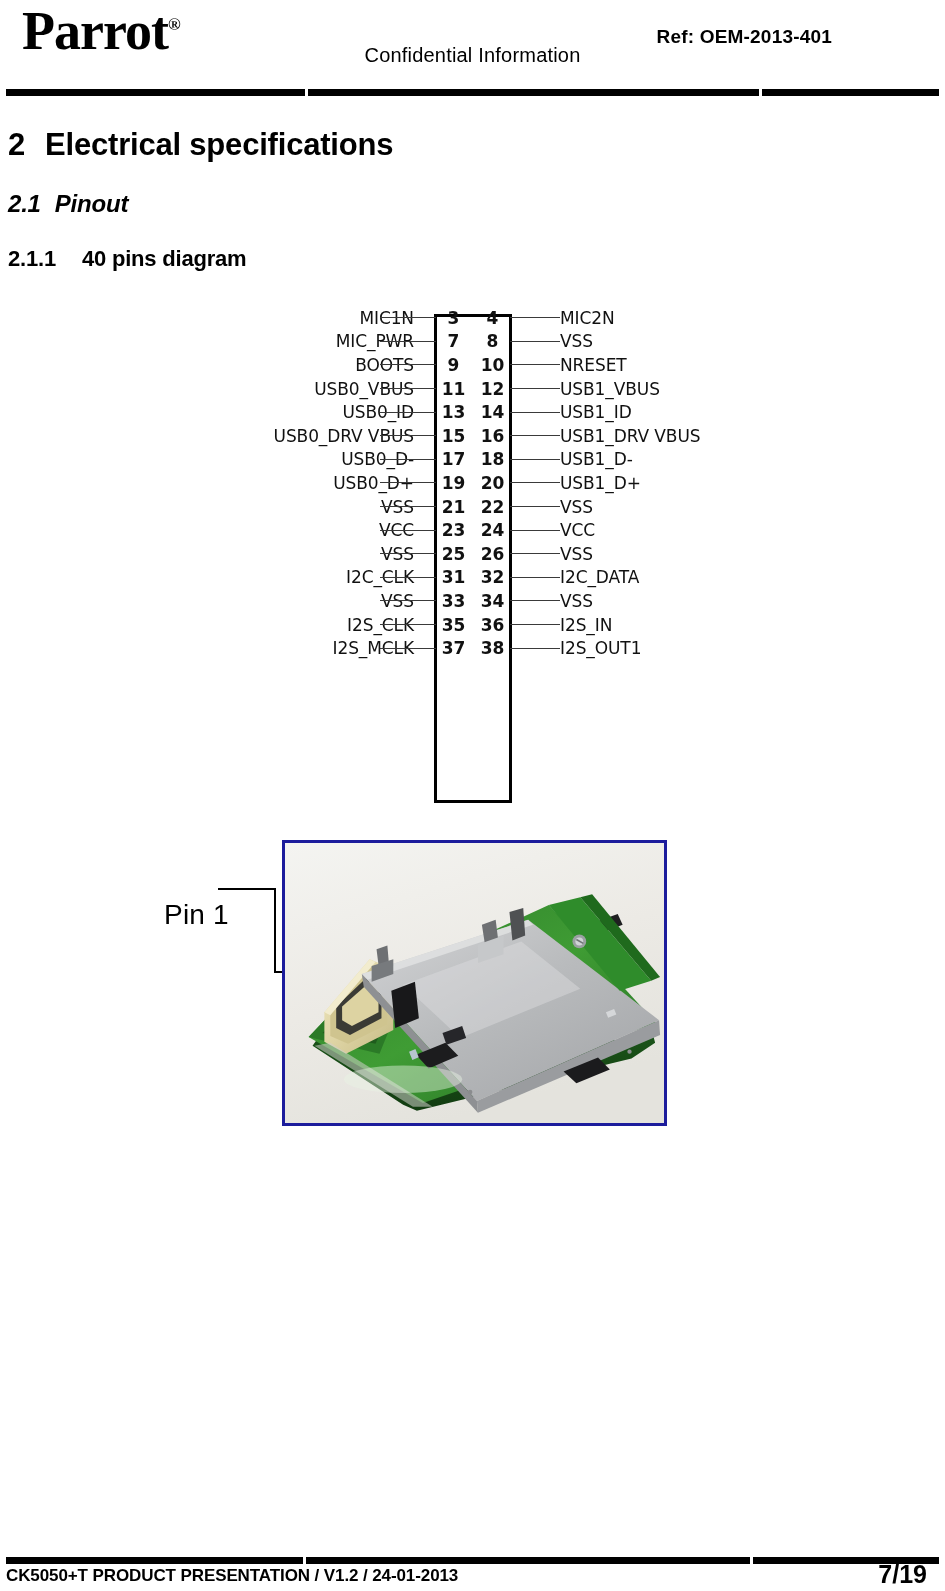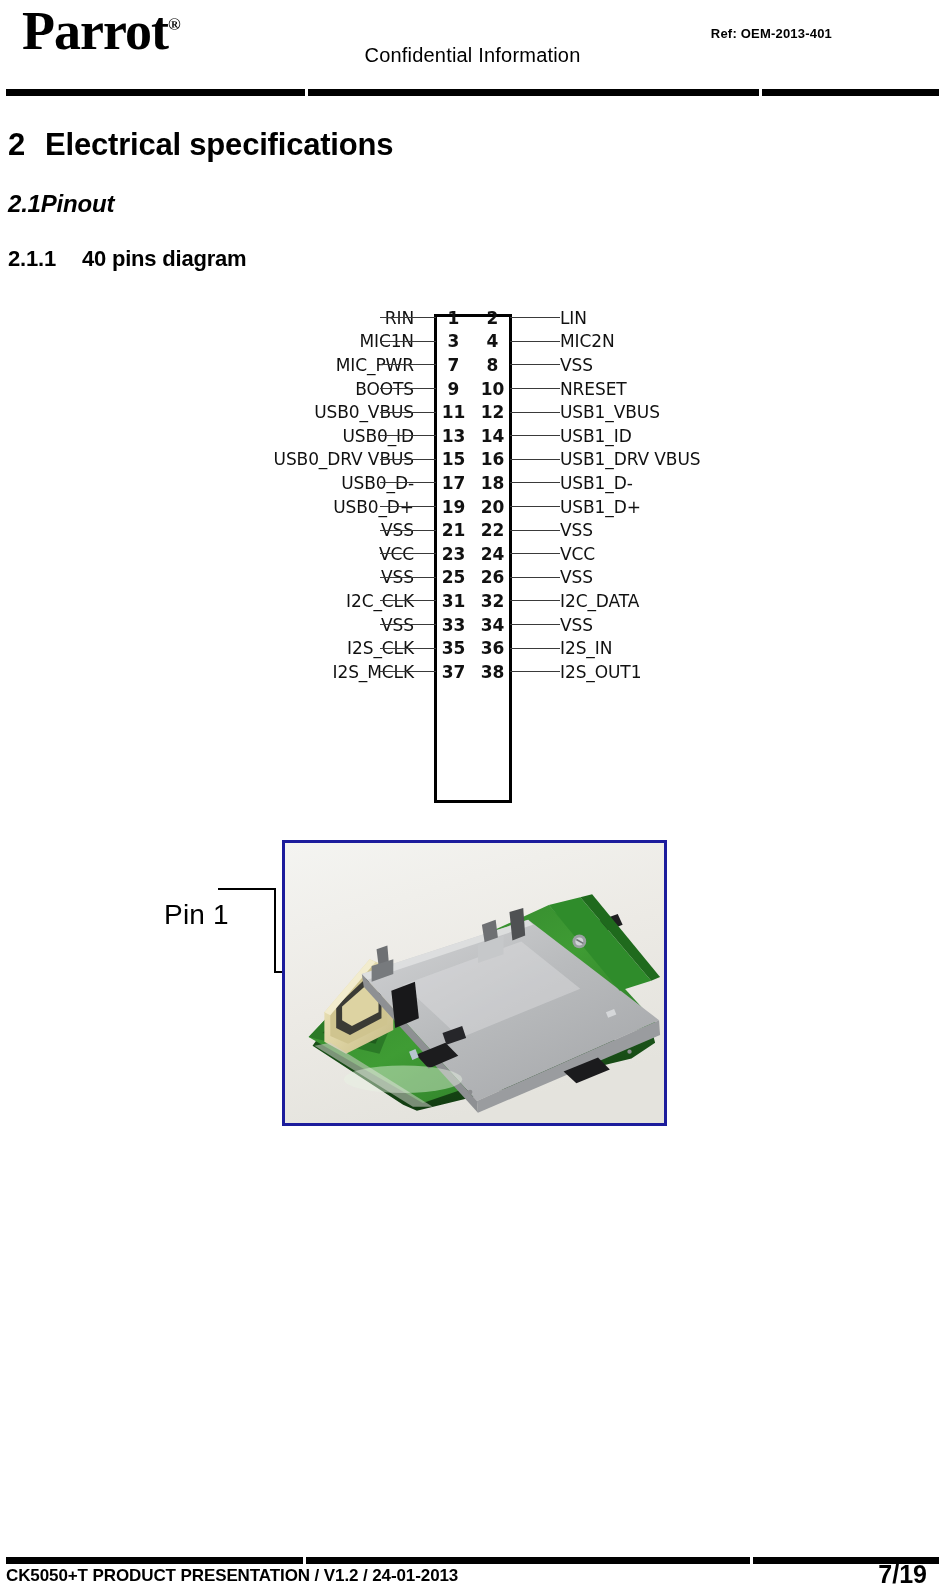--- a/index.html
+++ b/index.html
@@ -43,21 +43,21 @@
     position: absolute;
     left: 0; top: 44px;
     width: 945px;
     text-align: center;
     font-size: 20px;
     letter-spacing: .2px;
   }
   .header-ref {
     position: absolute;
     right: 28px; top: 26px;
-    font-size: 13px;
+    font-size: 19px;
     font-weight: 700;
     letter-spacing: .2px;
     white-space: nowrap;
   }
   .rule {
     position: absolute;
     left: 6px;
     width: 933px;
     height: 7px;
     background: #000;
@@ -84,21 +84,21 @@
   .h1 .num { margin-right: 20px; }
   .h2 {
     position: absolute;
     left: 8px; top: 190px;
     font-size: 24px;
     font-weight: 700;
     font-style: italic;
     letter-spacing: -.2px;
     white-space: nowrap;
   }
-  .h2 .num { }
+  .h2 .num { margin-right: 14px; }
   .h3 {
     position: absolute;
     left: 8px; top: 246px;
     font-size: 22px;
     font-weight: 700;
     letter-spacing: -.2px;
     white-space: nowrap;
   }
   .h3 .num { margin-right: 26px; }
 
@@ -262,28 +262,20 @@
 
 <div class="h1"><span class="num">2</span><span>Electrical specifications</span></div>
 
 <div class="h2"><span class="num">2.1</span><span>Pinout</span></div>
 
 <div class="h3"><span class="num">2.1.1</span><span>40 pins diagram</span></div>
 
 <div class="pinout">
   <div class="pin-box"></div>
   <div class="pin-rows" id="pin-rows">
-      <div class="pin-row">
-        <span class="lbl-left">RIN</span>
-        <span class="lead-left"></span>
-        <span class="pnum-l">1</span>
-        <span class="pnum-r">2</span>
-        <span class="lead-right"></span>
-        <span class="lbl-right">LIN</span>
-      </div>
       <div class="pin-row">
         <span class="lbl-left">MIC1N</span>
         <span class="lead-left"></span>
         <span class="pnum-l">3</span>
         <span class="pnum-r">4</span>
         <span class="lead-right"></span>
         <span class="lbl-right">MIC2N</span>
       </div>
       <div class="pin-row">
         <span class="lbl-left">MIC_PWR</span>

